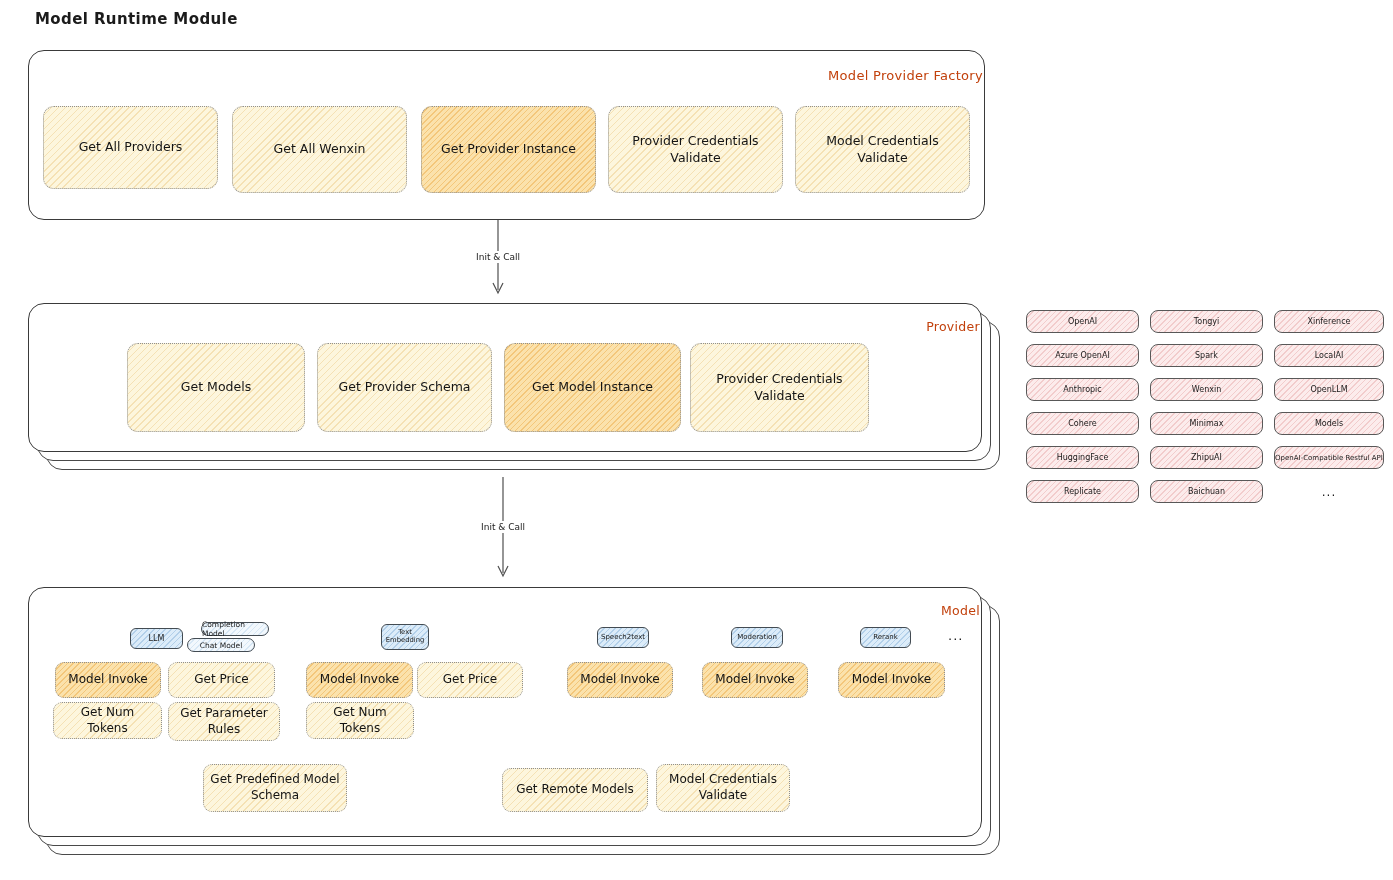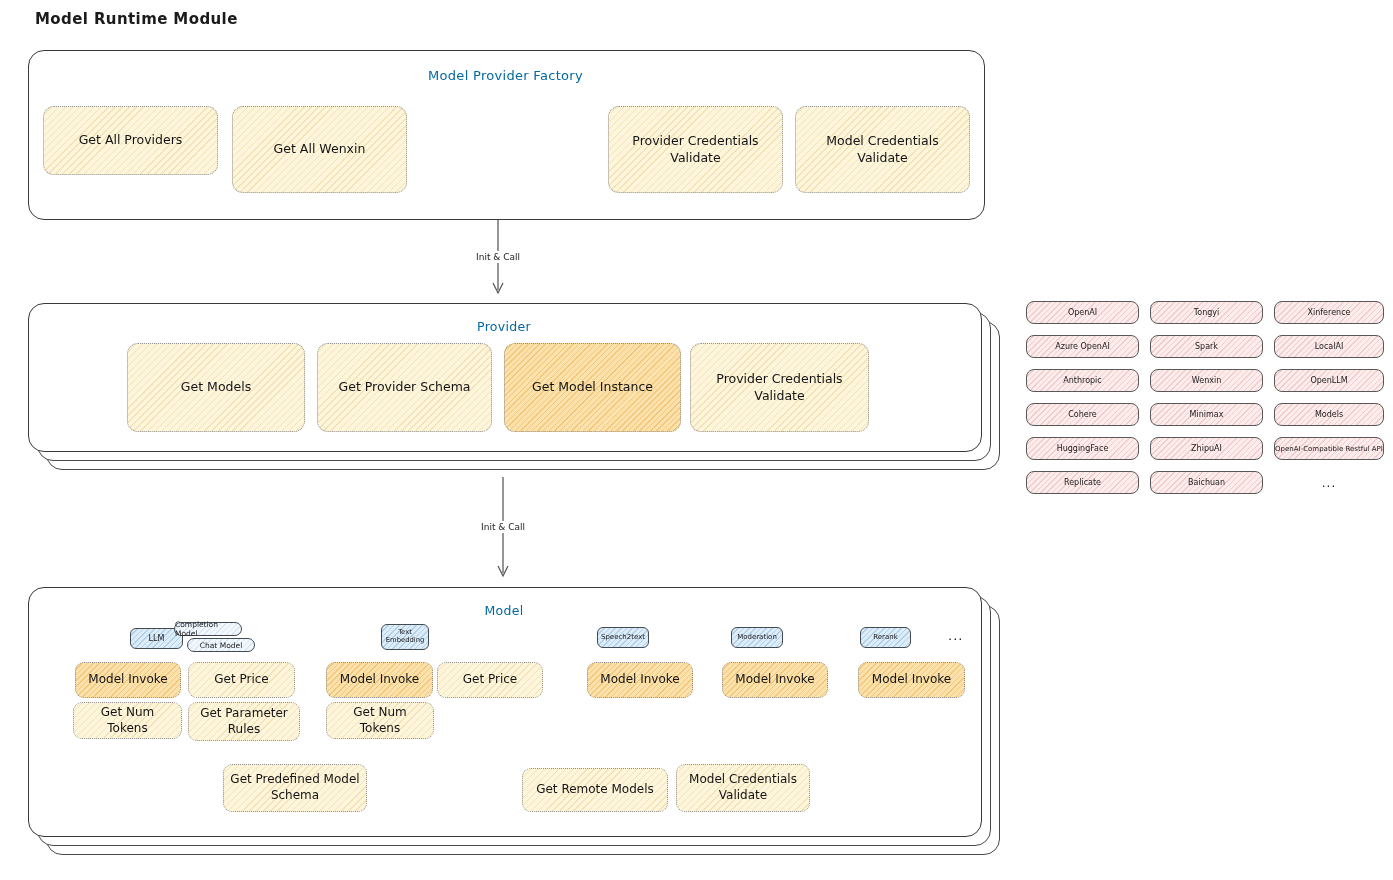--- a/index.html
+++ b/index.html
@@ -5,44 +5,44 @@
   html,body{margin:0;padding:0;background:#fff;}
   .canvas{position:relative;width:1393px;height:880px;background:#ffffff;
     font-family:"DejaVu Sans",sans-serif;color:#1b1b1b;overflow:hidden;}
 
   .page-title{position:absolute;left:35px;top:10px;font-size:15px;font-weight:600;
     letter-spacing:.4px;}
 
   
   .frame{position:absolute;background:#fff;border:1.4px solid #3a3a3a;border-radius:16px;}
   .echo{position:absolute;background:#fff;border:1.3px solid #4a4a4a;border-radius:16px;}
-  .sec-title{position:absolute;text-align:center;font-size:13px;color:#0369a1;letter-spacing:.3px;}
+  .sec-title{position:absolute;text-align:right;font-size:13px;color:#c2410c;letter-spacing:.3px;}
 
   
   .op{position:absolute;display:flex;align-items:center;justify-content:center;text-align:center;
     border:1.5px dotted #8f8f8f;border-radius:11px;font-size:12.5px;line-height:1.3;padding:2px 6px;
     box-sizing:border-box;color:#141414;
     background-color:#fdf6dd;
     background-image:repeating-linear-gradient(135deg,rgba(233,196,124,.42) 0px,rgba(233,196,124,.42) 1px,transparent 1px,transparent 5px);}
   .op.orange{background-color:#fbe2ac;
     background-image:repeating-linear-gradient(135deg,rgba(231,156,47,.40) 0px,rgba(231,156,47,.40) 1px,transparent 1px,transparent 4px);}
-  .op.small{font-size:12px;border-radius:9px;margin-left:20px;}
+  .op.small{font-size:12px;border-radius:9px;}
 
   
   .tag{position:absolute;display:flex;align-items:center;justify-content:center;text-align:center;
     border:1.2px solid #434b52;border-radius:6px;font-size:7.5px;line-height:1.15;box-sizing:border-box;
     background-color:#dcecf9;
     background-image:repeating-linear-gradient(135deg,rgba(128,173,214,.45) 0px,rgba(128,173,214,.45) 1px,transparent 1px,transparent 4px);}
   .subtag{position:absolute;display:flex;align-items:center;justify-content:center;
     border:1px solid #434b52;border-radius:7px;font-size:7.5px;box-sizing:border-box;
     background-color:#f2f8fd;
     background-image:repeating-linear-gradient(135deg,rgba(150,190,225,.3) 0px,rgba(150,190,225,.3) 1px,transparent 1px,transparent 4px);}
 
   
-  .grid{position:absolute;left:1026px;top:301px;display:grid;
+  .grid{position:absolute;left:1026px;top:310px;display:grid;
     grid-template-columns:113px 113px 110px;column-gap:7px;row-gap:6px;gap:11px;}
   .pill{height:23px;display:flex;align-items:center;justify-content:center;white-space:nowrap;
     border:1.3px solid #585858;border-radius:8px;font-size:8px;box-sizing:border-box;color:#1b1b1b;
     background-color:#fcecec;
     background-image:repeating-linear-gradient(135deg,rgba(226,152,152,.38) 0px,rgba(226,152,152,.38) 1px,transparent 1px,transparent 4px);}
   .pill-long{font-size:7px;}
   .grid-ellipsis{height:23px;display:flex;align-items:center;justify-content:center;
     font-size:12px;letter-spacing:1px;}
 
   .ellipsis{position:absolute;font-size:13px;letter-spacing:1px;color:#1b1b1b;}
@@ -55,25 +55,28 @@
 </head>
 <body>
 
 <div class="canvas">
 
   <div class="page-title">Model Runtime Module</div>
 
   <div class="frame" style="left:28px;top:50px;width:955px;height:168px;"></div>
   <div class="sec-title" style="left:28px;top:68px;width:955px;">Model Provider Factory</div>
 
-  <div class="op" style="left:43px;top:106px;width:175px;height:69px;">
+  <div class="op" style="left:43px;top:106px;width:175px;height:83px;">
       <span>Get All Providers</span>
     </div>
   <div class="op" style="left:232px;top:106px;width:175px;height:87px;">
       <span>Get All Wenxin</span>
+    </div>
+  <div class="op orange" style="left:421px;top:106px;width:175px;height:87px;">
+      <span>Get Provider Instance</span>
     </div>
   <div class="op" style="left:608px;top:106px;width:175px;height:87px;">
       <span>Provider Credentials Validate</span>
     </div>
   <div class="op" style="left:795px;top:106px;width:175px;height:87px;">
       <span>Model Credentials Validate</span>
     </div>
 
   <div class="arrow" style="left:491px;top:220px;">
     <svg width="14" height="76" viewBox="0 0 14 76">
@@ -129,21 +132,21 @@
     </svg>
   </div>
   <div class="arrow-label" style="left:503px;top:527px;">Init &amp; Call</div>
 
   <div class="echo" style="left:46px;top:605px;width:952px;height:248px;"></div>
   <div class="echo" style="left:37px;top:596px;width:952px;height:248px;"></div>
   <div class="frame" style="left:28px;top:587px;width:952px;height:248px;"></div>
   <div class="sec-title" style="left:28px;top:603px;width:952px;font-size:12.5px;">Model</div>
 
   <div class="tag" style="left:130px;top:628px;width:53px;height:21px;font-size:8px;">LLM</div>
-  <div class="subtag" style="left:174px;top:622px;width:68px;height:14px;">Completion Model</div>
+  <div class="subtag" style="left:201px;top:622px;width:68px;height:14px;">Completion Model</div>
   <div class="subtag" style="left:187px;top:638px;width:68px;height:14px;">Chat Model</div>
   <div class="tag" style="left:381px;top:624px;width:48px;height:26px;font-size:6.8px;padding:0 8px;">Text Embedding</div>
   <div class="tag" style="left:597px;top:627px;width:52px;height:21px;font-size:7px;">Speech2text</div>
   <div class="tag" style="left:731px;top:627px;width:52px;height:21px;font-size:7px;">Moderation</div>
   <div class="tag" style="left:860px;top:627px;width:51px;height:21px;font-size:7px;">Rerank</div>
   <div class="ellipsis" style="left:948px;top:628px;">...</div>
 
   <div class="op small orange" style="left:55px;top:662px;width:106px;height:36px;">
       <span>Model Invoke</span>
     </div>

